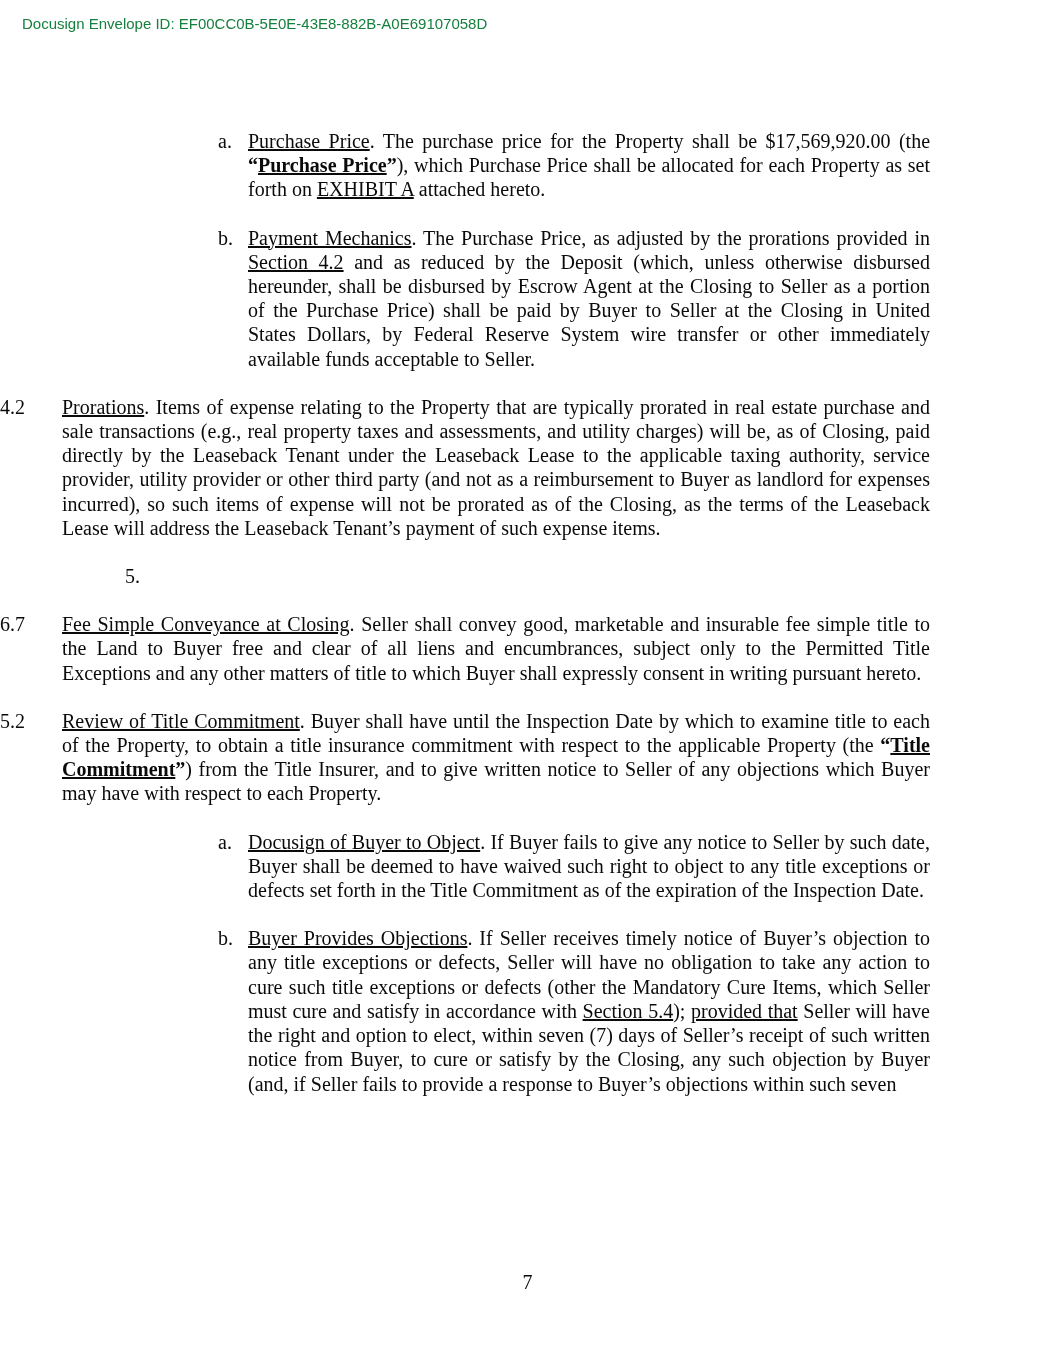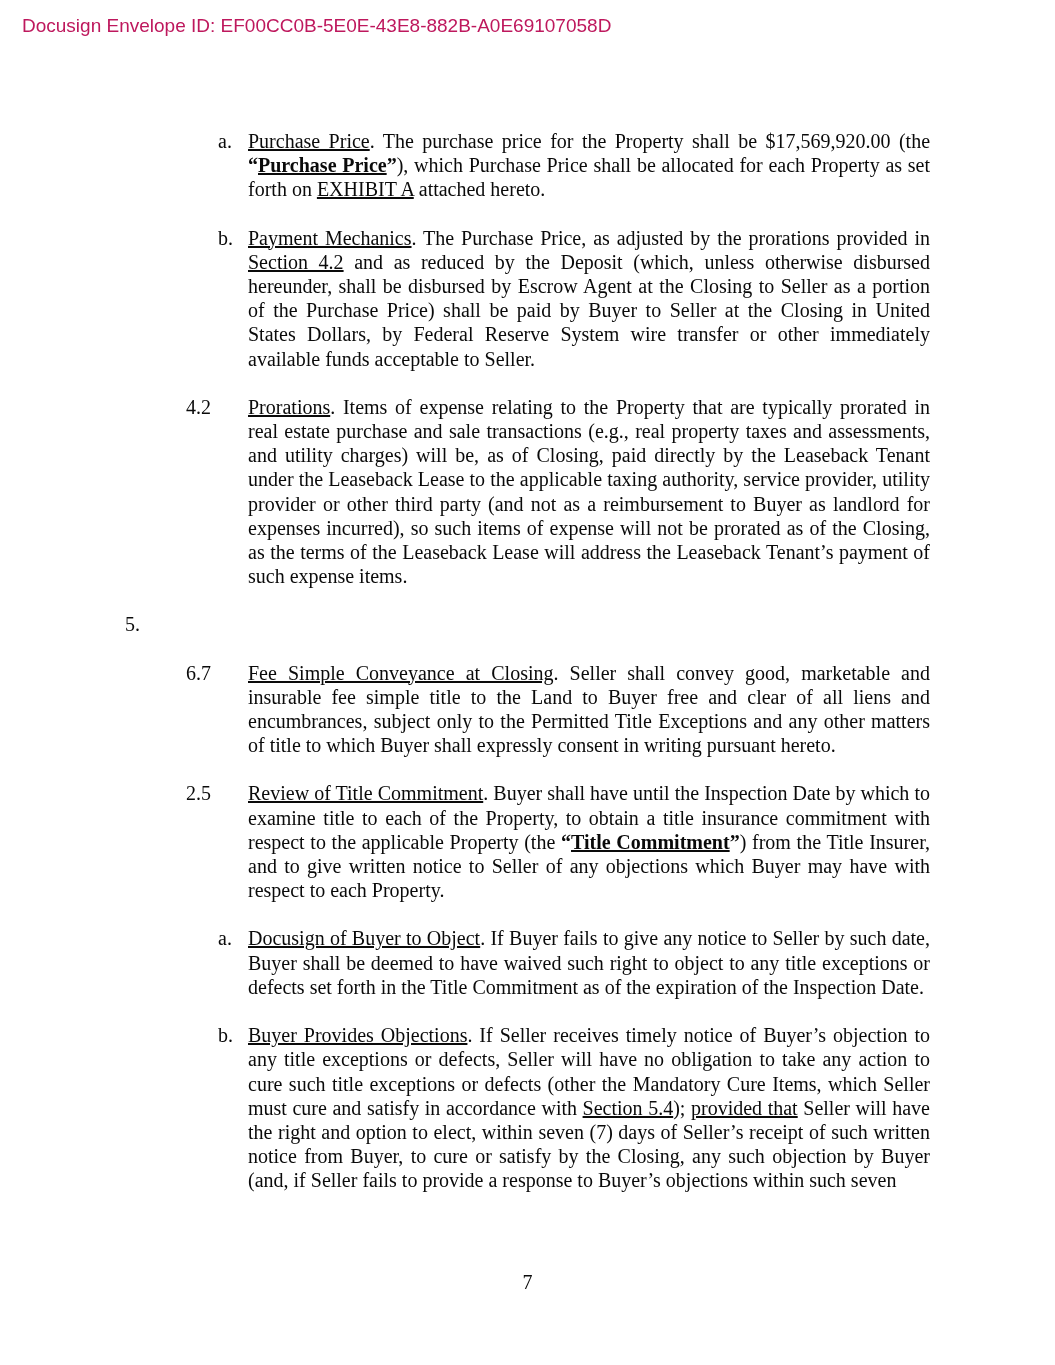--- a/index.html
+++ b/index.html
@@ -14,22 +14,22 @@
     background: #ffffff;
     font-family: "Liberation Serif", serif;
     color: #0a0a0a;
     overflow: hidden;
   }
   .docusign-header {
     position: absolute;
     top: 15px;
     left: 22px;
     font-family: "Liberation Sans", sans-serif;
-    font-size: 19px;
-    color: #be185d;
+    font-size: 15px;
+    color: #15803d;
     white-space: nowrap;
   }
   .doc-body {
     position: absolute;
     top: 129px;
     left: 0;
     right: 0;
   }
   .para {
     display: flex;
@@ -39,21 +39,21 @@
     font-size: 20px;
     line-height: 24.2px;
     text-align: justify;
   }
   .para .marker {
     flex: 0 0 auto;
     text-align: left;
   }
   .lvl-letter  { padding-left: 218px; }
   .lvl-letter .marker { width: 30px; }
-  .lvl-sub     { padding-left: 186px; }
+  .lvl-sub     { }
   .lvl-sub .marker { width: 62px; }
   .lvl-section { padding-left: 125px; }
   .lvl-section .marker { width: 62px; }
   .ptext { flex: 1 1 auto; }
   .seg-u  { text-decoration: underline; }
   .seg-b  { font-weight: bold; }
   .seg-bu { font-weight: bold; text-decoration: underline; }
   .page-number {
     position: absolute;
     top: 1271px;
@@ -89,21 +89,21 @@
   <div class="para lvl-section">
     <span class="marker">5.</span>
   </div>
 
   <div class="para lvl-sub">
     <span class="marker">6.7</span>
     <span class="ptext"><span class="seg-u">Fee Simple Conveyance at Closing</span><span>.  Seller shall convey good, marketable and insurable fee simple title to the Land to Buyer free and clear of all liens and encumbrances, subject only to the Permitted Title Exceptions and any other matters of title to which Buyer shall expressly consent in writing pursuant hereto.</span></span>
   </div>
 
   <div class="para lvl-sub">
-    <span class="marker">2.5</span>
+    <span class="marker">5.2</span>
     <span class="ptext"><span class="seg-u">Review of Title Commitment</span><span>.  Buyer shall have until the Inspection Date by which to examine title to each of the Property, to obtain a title insurance commitment with respect to the applicable Property (the </span><span class="seg-b">“</span><span class="seg-bu">Title Commitment</span><span class="seg-b">”</span><span>) from the Title Insurer, and to give written notice to Seller of any objections which Buyer may have with respect to each Property.</span></span>
   </div>
 
   <div class="para lvl-letter">
     <span class="marker">a.</span>
     <span class="ptext"><span class="seg-u">Docusign of Buyer to Object</span><span>.  If Buyer fails to give any notice to Seller by such date, Buyer shall be deemed to have waived such right to object to any title exceptions or defects set forth in the Title Commitment as of the expiration of the Inspection Date.</span></span>
   </div>
 
   <div class="para lvl-letter">
     <span class="marker">b.</span>

